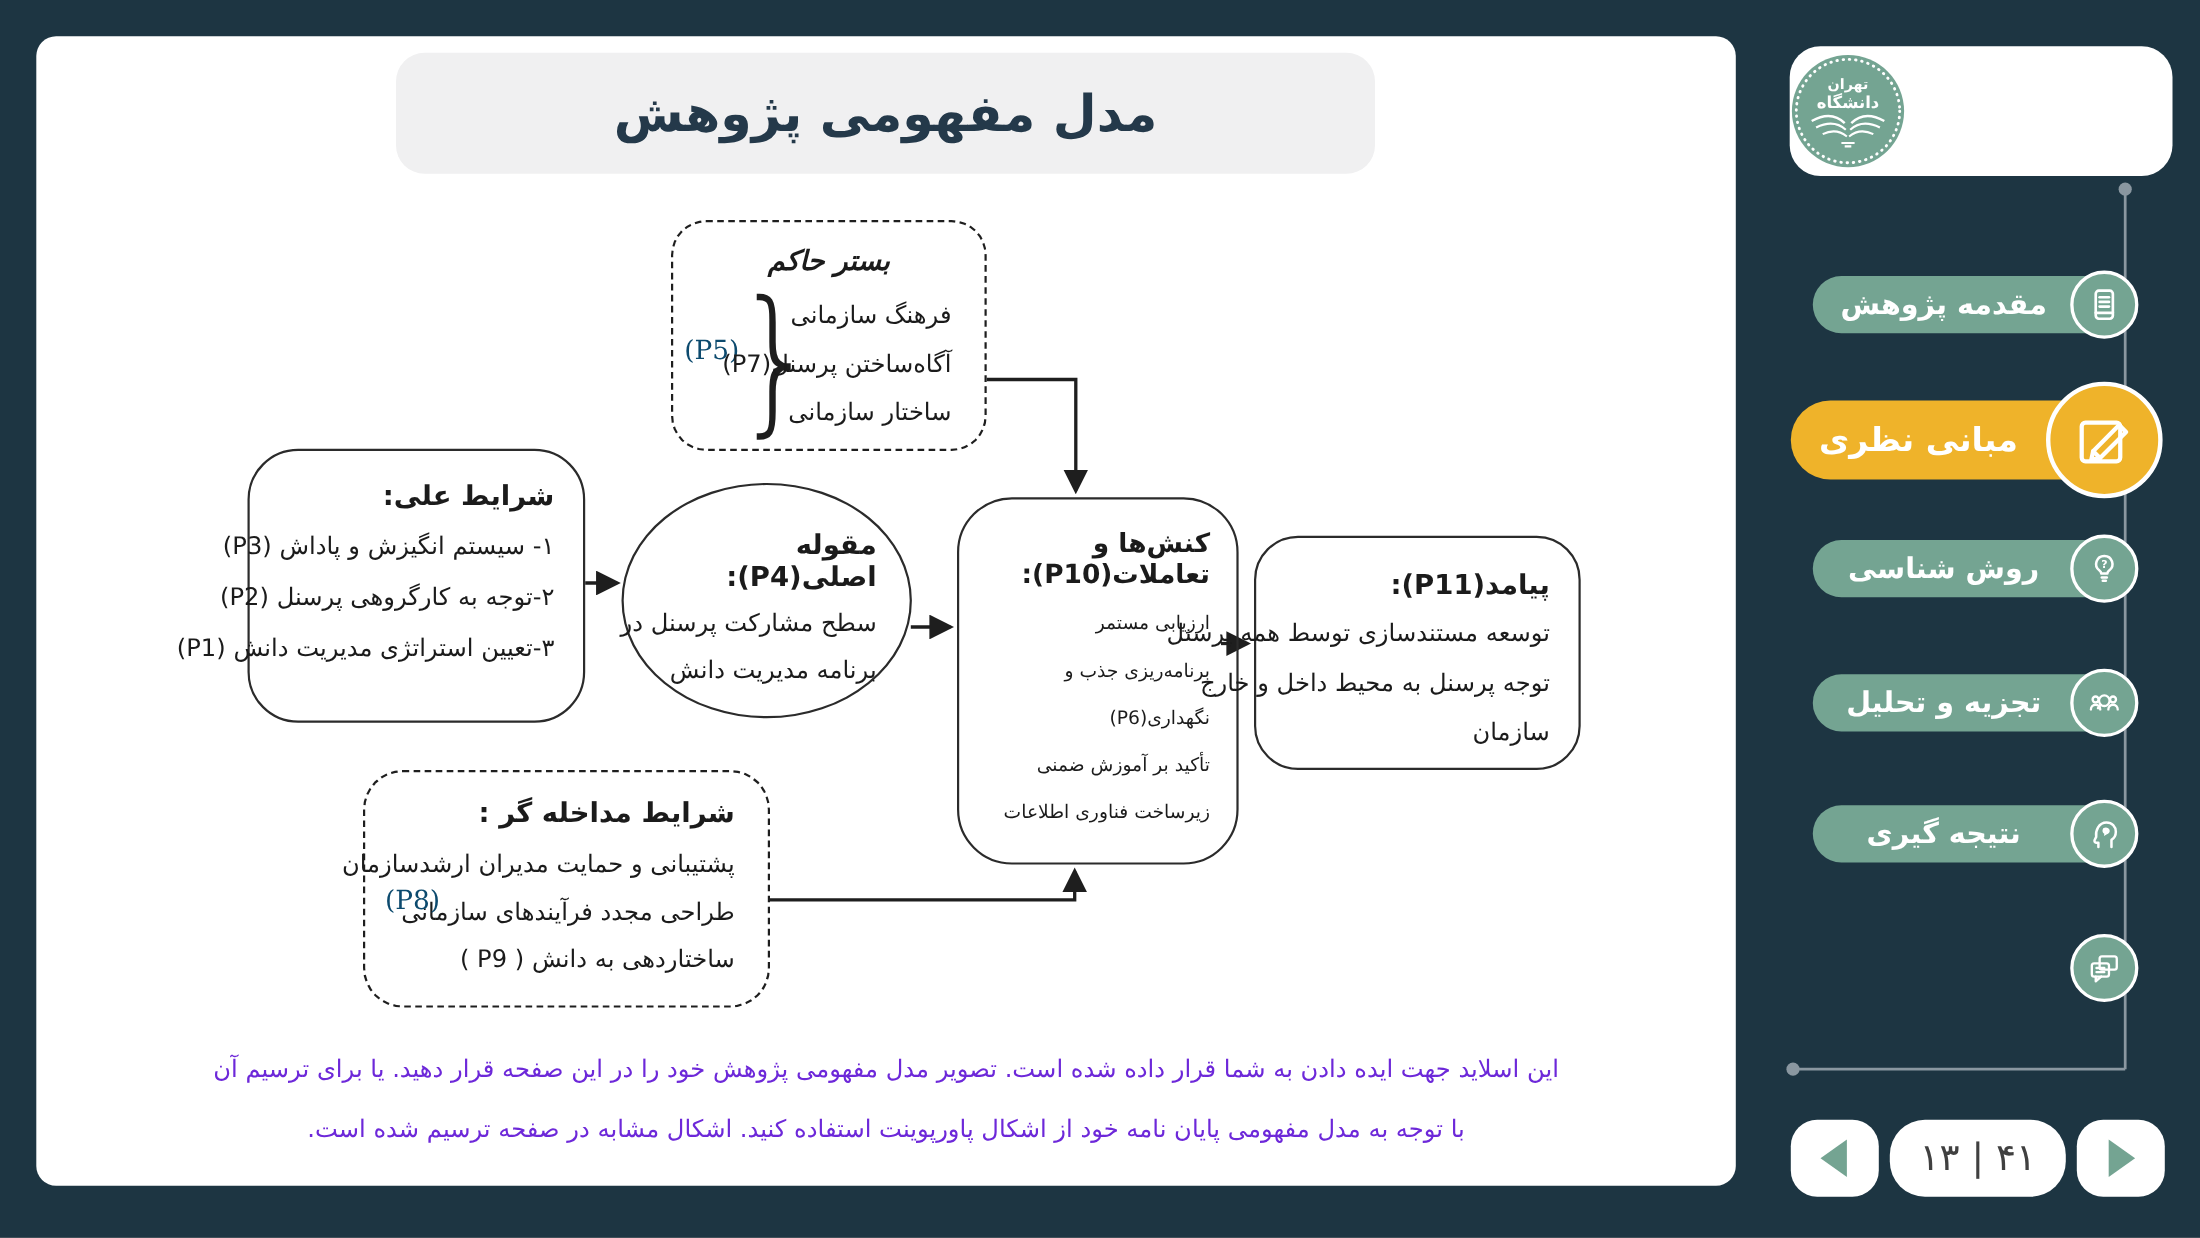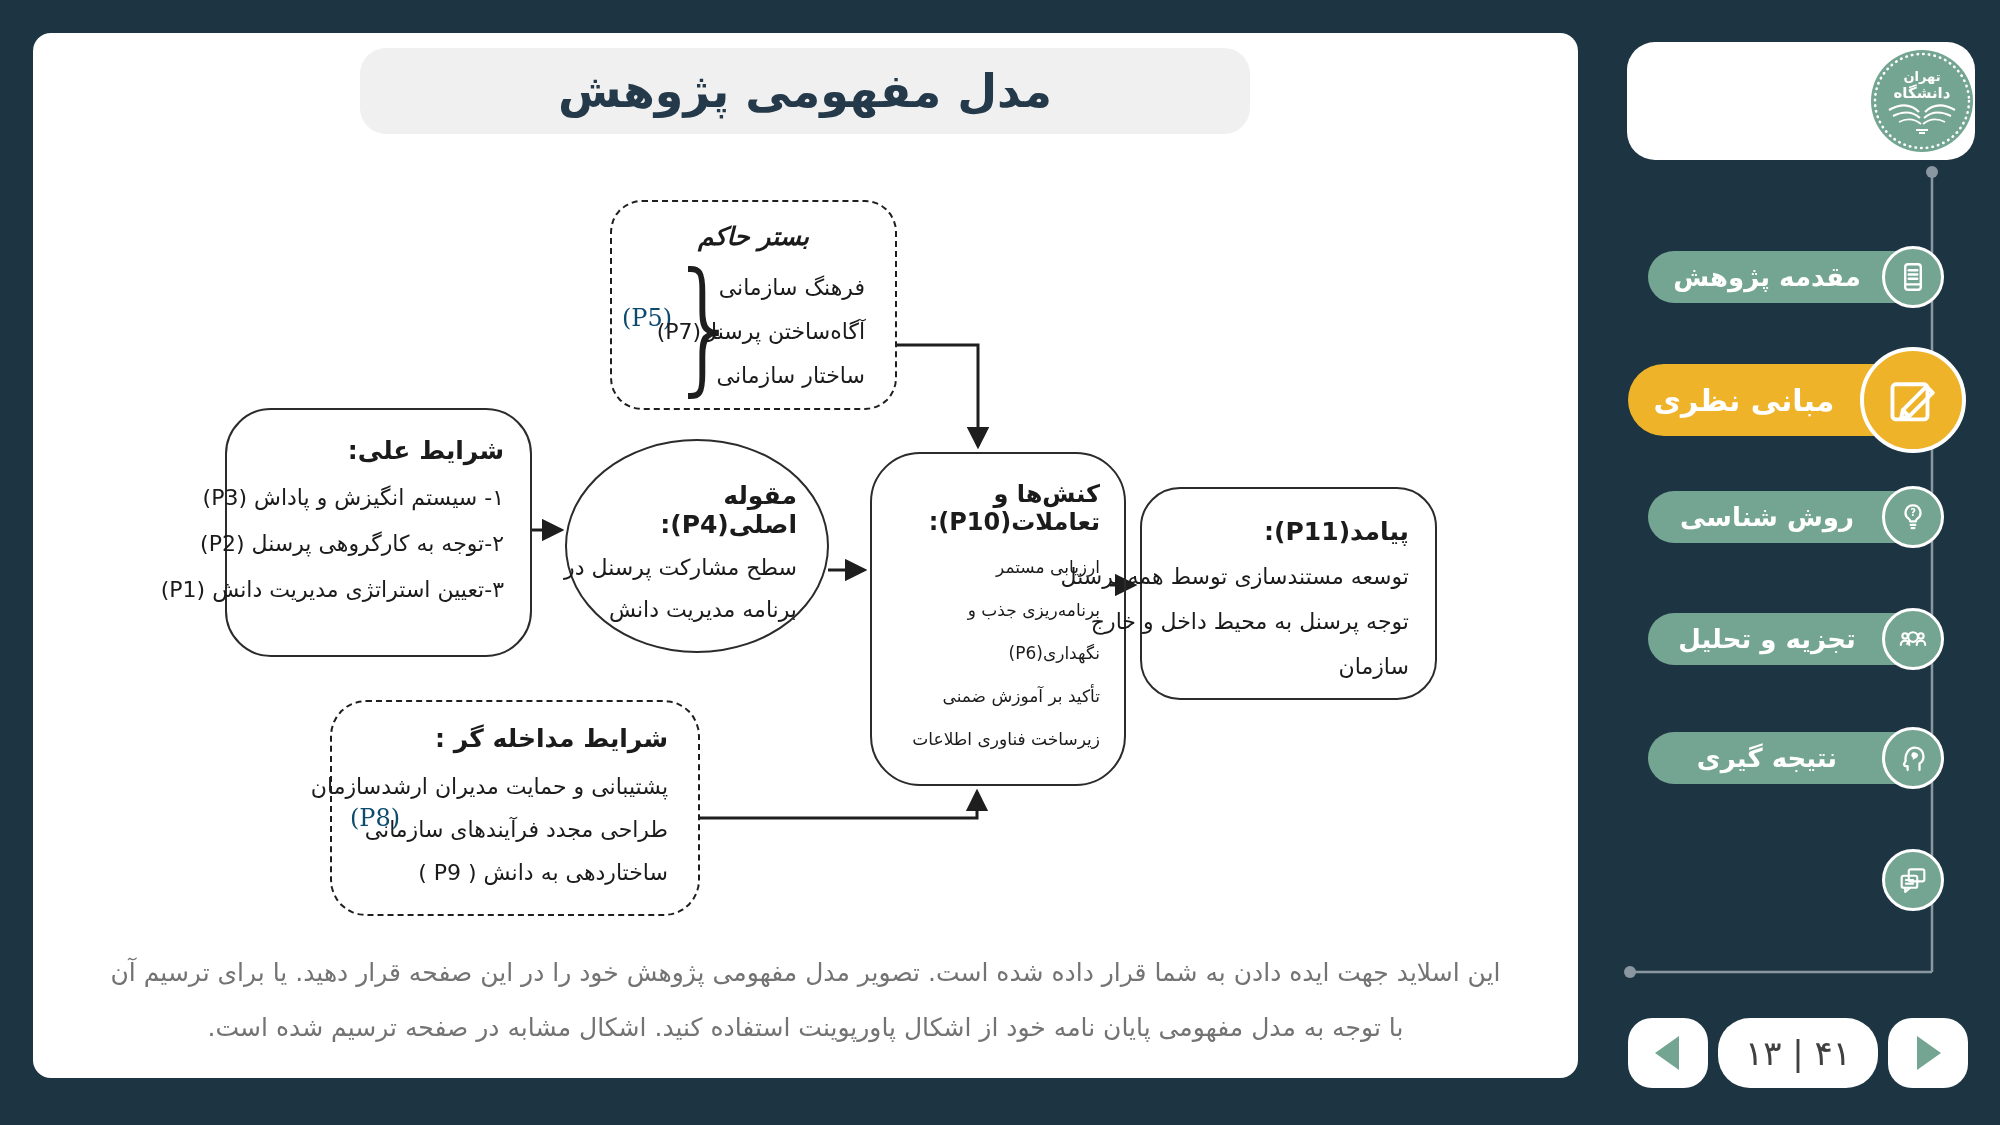--- a/index.html
+++ b/index.html
@@ -2,21 +2,21 @@
 <html lang="fa"><head>
 <meta charset="utf-8">
 <style>
   html,body{margin:0;padding:0;background:#15242e;}
   .stage{position:relative;width:2000px;height:1125px;background:#1d3542;overflow:hidden;
          font-family:"DejaVu Sans",sans-serif;}
 
   
   .slide-card{position:absolute;left:33px;top:33px;width:1545px;height:1045px;
               background:#ffffff;border-radius:18px;}
-  .title-pill{position:absolute;left:327px;top:15px;width:890px;height:86px;
+  .title-pill{position:absolute;left:327px;top:15px;width:890px;height:110px;
               background:#f0f0f1;border-radius:26px;display:flex;align-items:center;justify-content:center;}
   .title-pill h1{margin:0;font-size:46px;font-weight:bold;color:#24394a;direction:rtl;}
 
   
   .dbox{position:absolute;box-sizing:border-box;color:#1b1b1b;direction:rtl;}
   .dbox .btitle{font-weight:bold;font-size:25px;text-align:right;direction:rtl;}
   .dbox .line{font-size:22px;text-align:right;direction:rtl;white-space:nowrap;}
 
   .context-box{left:577px;top:167px;width:287px;height:210px;border:2.5px dashed #1e1e1e;border-radius:32px;}
   .context-box .btitle{position:absolute;top:20px;left:0;right:0;text-align:center;font-style:italic;}
@@ -45,27 +45,27 @@
   .outcome-box .line{line-height:45px;}
 
   .intervening-box{left:297px;top:667px;width:370px;height:216px;border:2.5px dashed #1e1e1e;border-radius:36px;padding:22px 30px 0 10px;}
   .intervening-box .btitle{margin-bottom:12px;}
   .intervening-box .line{line-height:43px;}
   .intervening-box .plabel{left:18px;top:102px;}
 
   .arrow-layer{position:absolute;left:0;top:0;width:1545px;height:1045px;pointer-events:none;}
 
   .footnote{position:absolute;left:28px;right:28px;top:912px;text-align:center;direction:rtl;
-            color:#737373;font-size:25px;line-height:55px;white-space:nowrap;}
+            color:#6d28d9;font-size:22px;line-height:55px;white-space:nowrap;}
 
   
   .sidebar{position:absolute;left:1600px;top:0;width:400px;height:1125px;}
   .timeline{position:absolute;left:0;top:0;}
   .logo-card{position:absolute;left:27px;top:42px;width:348px;height:118px;background:#fff;border-radius:28px;
-             display:flex;align-items:center;justify-content:flex-end;}
+             display:flex;align-items:center;justify-content:flex-start;}
 
   .nav-pill{position:absolute;left:48px;width:282px;height:52px;background:#74a492;border-radius:26px;
             display:flex;align-items:center;justify-content:center;padding-right:44px;box-sizing:border-box;}
   .nav-pill span{color:#fff;font-weight:bold;font-size:26px;direction:rtl;white-space:nowrap;}
   .nav-pill.active{left:28px;width:302px;height:72px;background:#efb32a;border-radius:36px;padding-right:70px;}
   .nav-pill.active span{font-size:30px;}
   .icon-circle{position:absolute;width:62px;height:62px;border-radius:50%;background:#74a492;
                border:3px solid #fff;box-sizing:border-box;display:flex;align-items:center;justify-content:center;}
   .icon-circle.big{width:106px;height:106px;background:#efb32a;border-width:4px;}
   .icon-circle svg{width:34px;height:34px;}

